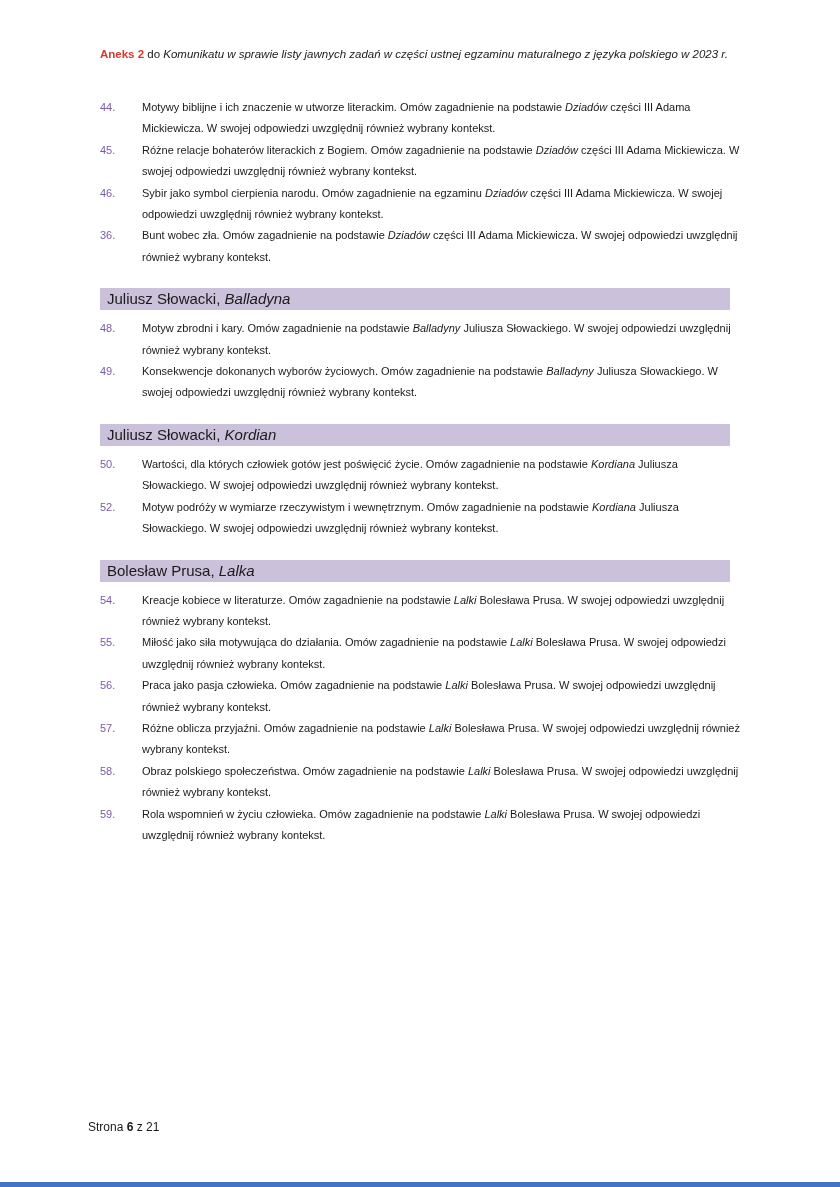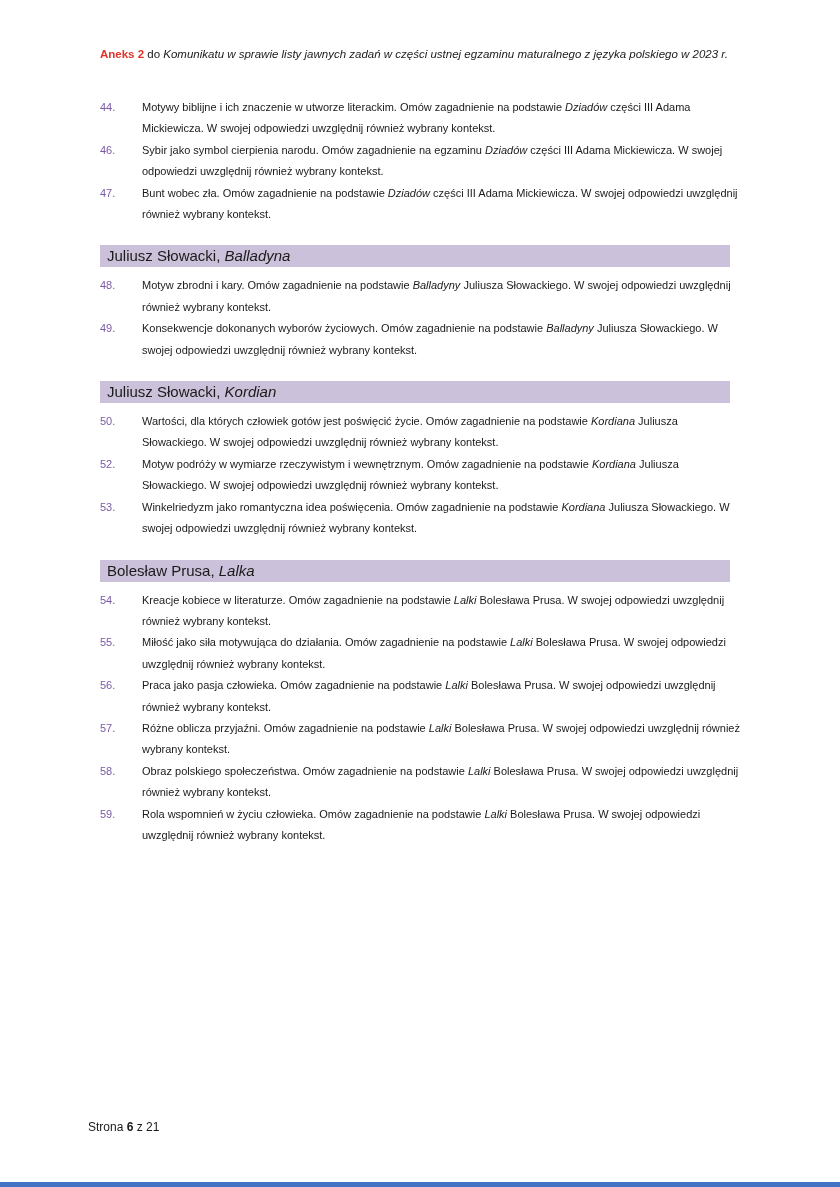--- a/index.html
+++ b/index.html
@@ -75,48 +75,48 @@
 <body>
 
 <div class="page">
   <div class="doc-header"><span class="s-rb">Aneks 2</span><span class="s-n"> do </span><span class="s-i">Komunikatu w sprawie </span><span class="s-bi">listy jawnych zadań w części ustnej egzaminu maturalnego z języka polskiego</span><span class="s-i"> w </span><span class="s-bi">2023 r.</span></div>
   <div class="content">
       <div class="item">
         <span class="item-number">44.</span>
         <div class="item-text"><span class="s-n">Motywy biblijne i ich znaczenie w utworze literackim. Omów zagadnienie na podstawie </span><span class="s-i">Dziadów</span><span class="s-n"> części III Adama Mickiewicza. W swojej odpowiedzi uwzględnij również wybrany kontekst.</span></div>
       </div>
       <div class="item">
+        <span class="item-number">45.</span>
+        <div class="item-text"><span class="s-n">Różne relacje bohaterów literackich z Bogiem. Omów zagadnienie na podstawie </span><span class="s-i">Dziadów</span><span class="s-n"> części III Adama Mickiewicza. W swojej odpowiedzi uwzględnij również wybrany kontekst.</span></div>
+      </div>
+      <div class="item">
         <span class="item-number">46.</span>
         <div class="item-text"><span class="s-n">Sybir jako symbol cierpienia narodu. Omów zagadnienie na egzaminu </span><span class="s-i">Dziadów</span><span class="s-n"> części III Adama Mickiewicza. W swojej odpowiedzi uwzględnij również wybrany kontekst.</span></div>
       </div>
       <div class="item">
-        <span class="item-number">47.</span>
+        <span class="item-number">36.</span>
         <div class="item-text"><span class="s-n">Bunt wobec zła. Omów zagadnienie na podstawie </span><span class="s-i">Dziadów</span><span class="s-n"> części III Adama Mickiewicza. W swojej odpowiedzi uwzględnij również wybrany kontekst.</span></div>
       </div>
       <div class="section-heading"><span class="s-n">Juliusz Słowacki, </span><span class="s-bi">Balladyna</span></div>
       <div class="item">
         <span class="item-number">48.</span>
         <div class="item-text"><span class="s-n">Motyw zbrodni i kary. Omów zagadnienie na podstawie </span><span class="s-i">Balladyny</span><span class="s-n"> Juliusza Słowackiego. W swojej odpowiedzi uwzględnij również wybrany kontekst.</span></div>
       </div>
       <div class="item">
         <span class="item-number">49.</span>
         <div class="item-text"><span class="s-n">Konsekwencje dokonanych wyborów życiowych. Omów zagadnienie na podstawie </span><span class="s-i">Balladyny</span><span class="s-n"> Juliusza Słowackiego. W swojej odpowiedzi uwzględnij również wybrany kontekst.</span></div>
       </div>
       <div class="section-heading"><span class="s-n">Juliusz Słowacki, </span><span class="s-bi">Kordian</span></div>
       <div class="item">
         <span class="item-number">50.</span>
         <div class="item-text"><span class="s-n">Wartości, dla których człowiek gotów jest poświęcić życie. Omów zagadnienie na podstawie </span><span class="s-i">Kordiana</span><span class="s-n"> Juliusza Słowackiego. W swojej odpowiedzi uwzględnij również wybrany kontekst.</span></div>
       </div>
       <div class="item">
         <span class="item-number">52.</span>
         <div class="item-text"><span class="s-n">Motyw podróży w wymiarze rzeczywistym i wewnętrznym. Omów zagadnienie na podstawie </span><span class="s-i">Kordiana</span><span class="s-n"> Juliusza Słowackiego. W swojej odpowiedzi uwzględnij również wybrany kontekst.</span></div>
-      </div>
-      <div class="item">
-        <span class="item-number">53.</span>
-        <div class="item-text"><span class="s-n">Winkelriedyzm jako romantyczna idea poświęcenia. Omów zagadnienie na podstawie </span><span class="s-i">Kordiana</span><span class="s-n"> Juliusza Słowackiego. W swojej odpowiedzi uwzględnij również wybrany kontekst.</span></div>
       </div>
       <div class="section-heading"><span class="s-n">Bolesław Prusa, </span><span class="s-bi">Lalka</span></div>
       <div class="item">
         <span class="item-number">54.</span>
         <div class="item-text"><span class="s-n">Kreacje kobiece w literaturze. Omów zagadnienie na podstawie </span><span class="s-i">Lalki</span><span class="s-n"> Bolesława Prusa. W swojej odpowiedzi uwzględnij również wybrany kontekst.</span></div>
       </div>
       <div class="item">
         <span class="item-number">55.</span>
         <div class="item-text"><span class="s-n">Miłość jako siła motywująca do działania. Omów zagadnienie na podstawie </span><span class="s-i">Lalki</span><span class="s-n"> Bolesława Prusa. W swojej odpowiedzi uwzględnij również wybrany kontekst.</span></div>
       </div>

